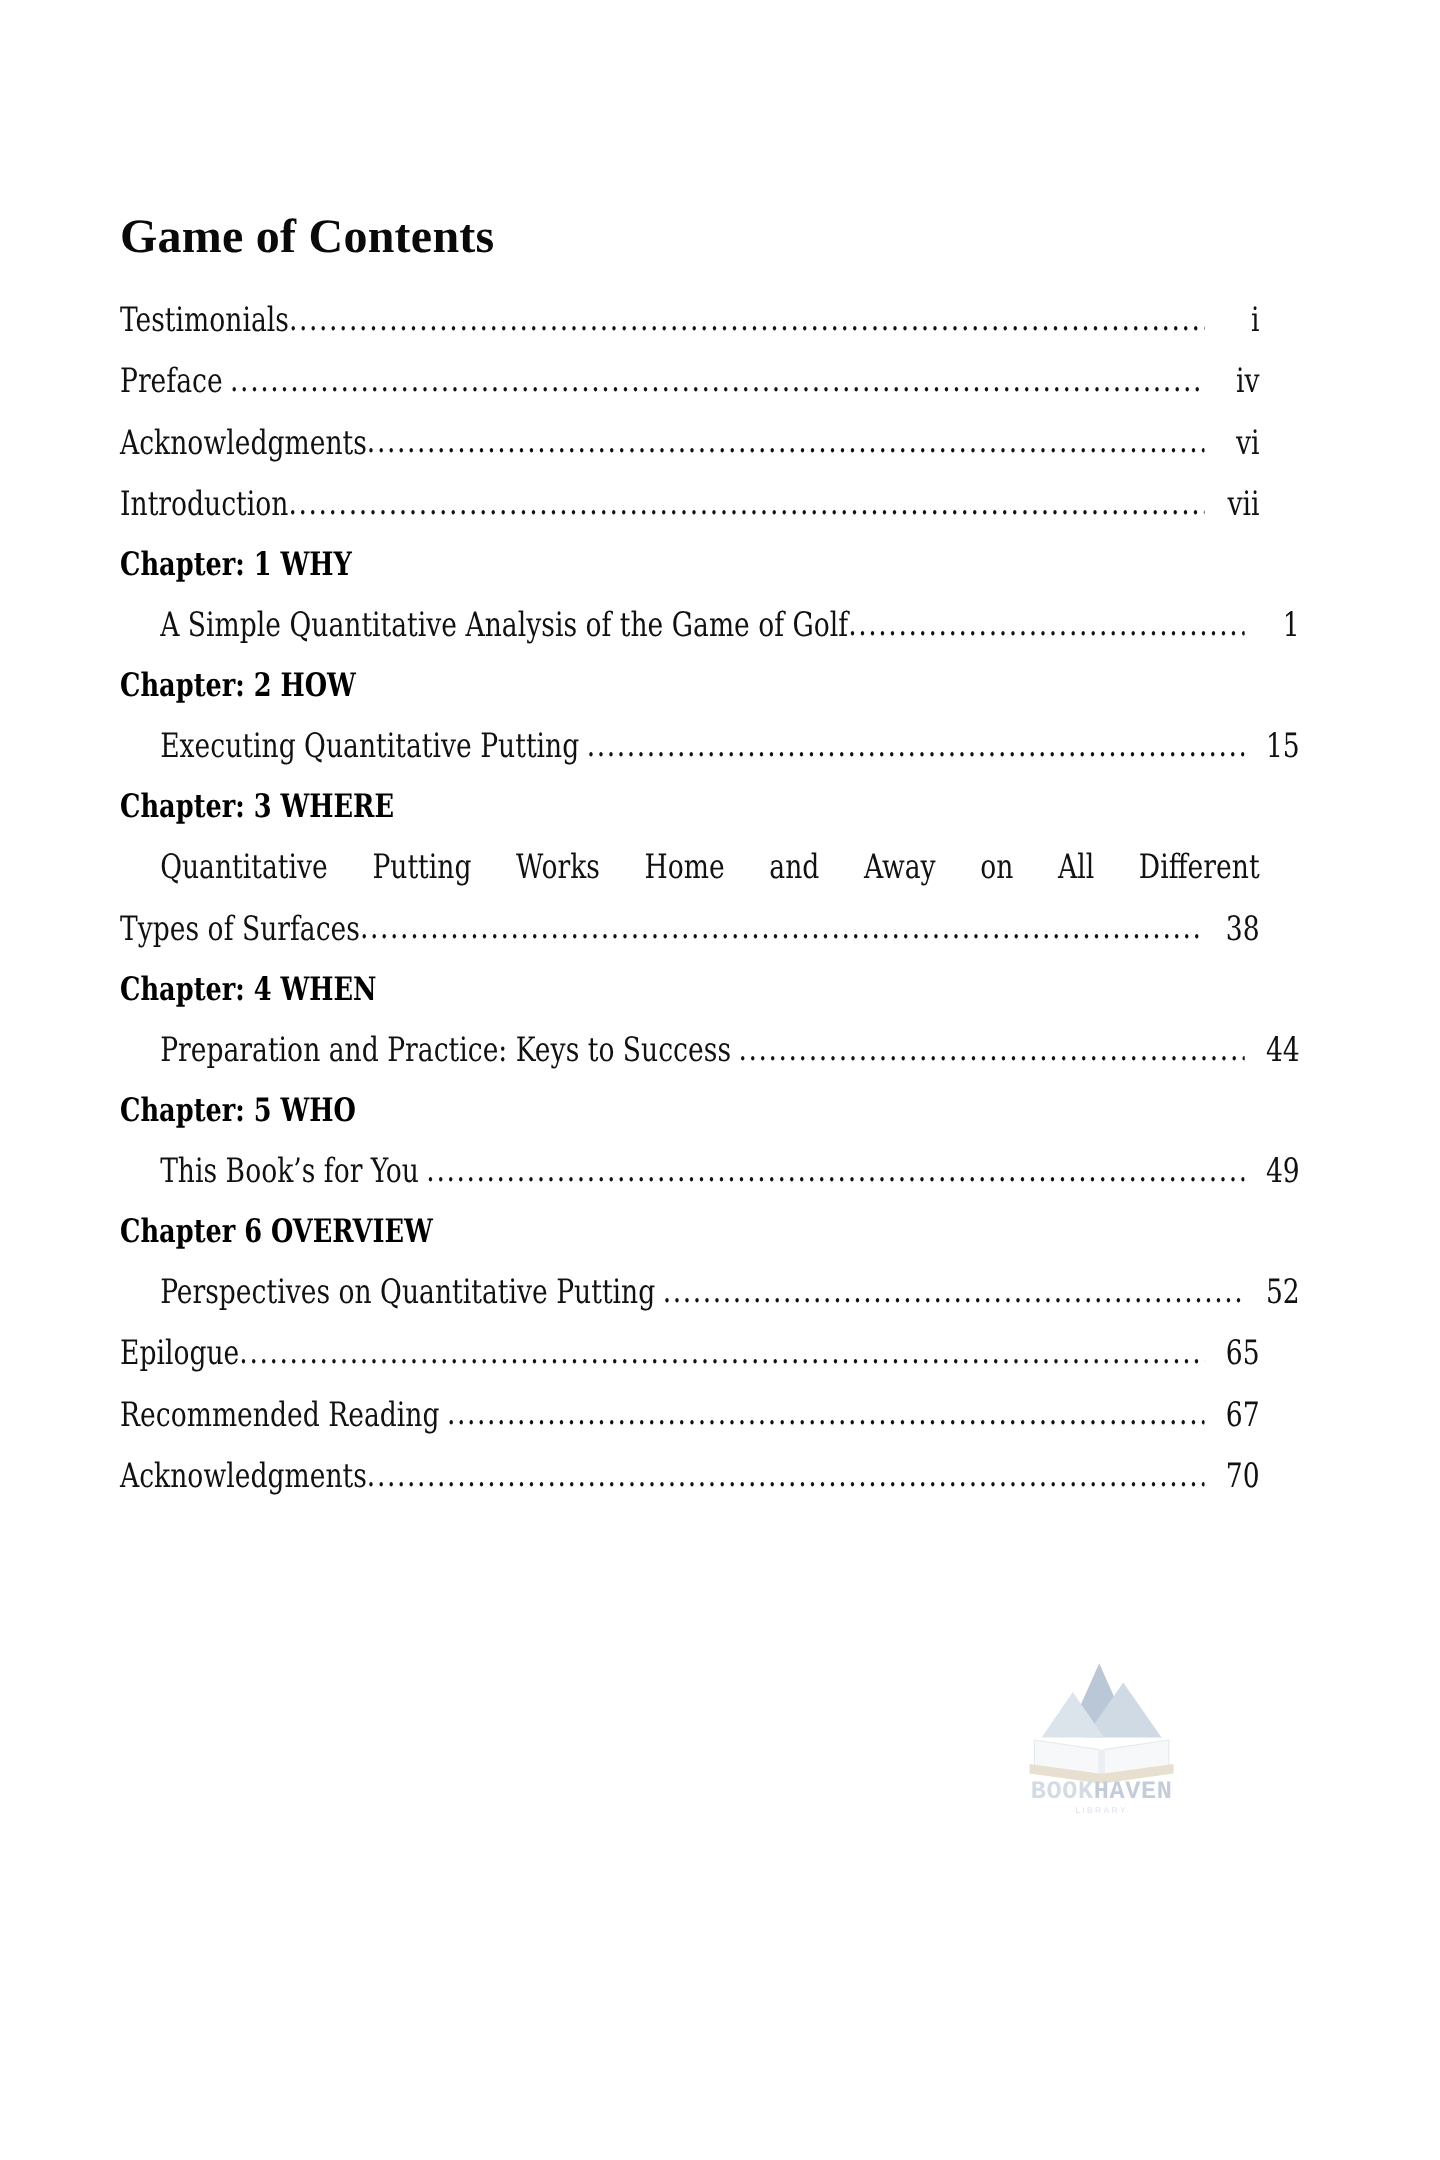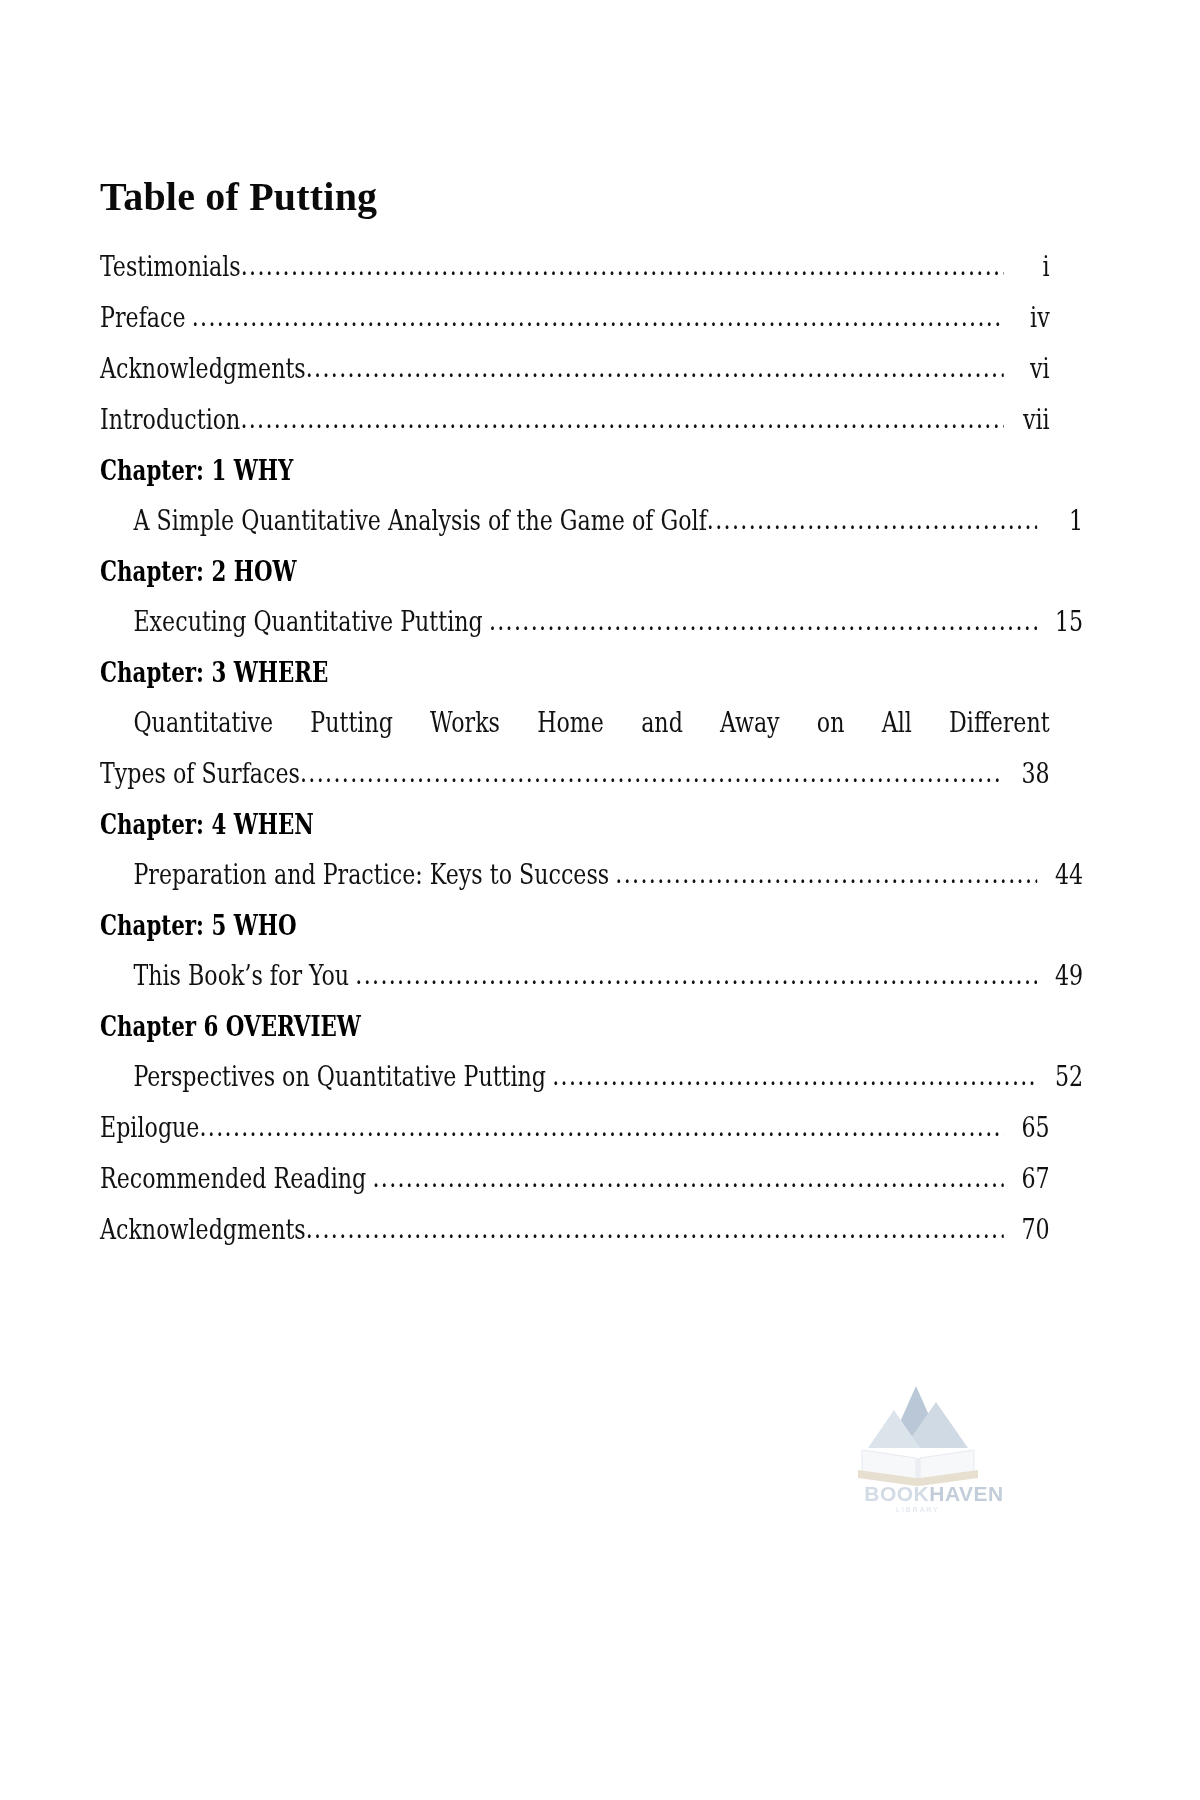--- a/index.html
+++ b/index.html
@@ -148,25 +148,25 @@
     position: absolute;
     left: 828px;
     top: 1378px;
     width: 180px;
     height: 145px;
     opacity: 0.62;
   }
   .logo svg { display: block; }
   .logo-word {
     position: absolute;
-    left: 16px;
+    left: 0;
     top: 104px;
     width: 180px;
     text-align: center;
-    font-family: Liberation Sans, sans-serif;
+    font-family: Liberation Mono, monospace;
     font-weight: bold;
     font-size: 21px;
     letter-spacing: 0.5px;
     color: #b9c6d6;
     white-space: nowrap;
   }
   .logo-word .wm-dark { color: #9fb0c4; }
   .logo-sub {
     position: absolute;
     left: 0;
@@ -180,21 +180,21 @@
     white-space: nowrap;
   }
 </style>
 </head>
 <body>
 
 <div class="page">
 
   <div class="content">
 
-    <h1 class="toc-title">Table of Putting</h1>
+    <h1 class="toc-title">Game of Contents</h1>
 
     <div id="toc-list">
         <div class="entry tight">
           <span class="label">Testimonials</span>
           <span class="leader">................................................................................................................................................................................................................................................................................................................................................................................................................</span>
           <span class="pagenum">i</span>
         </div>
         <div class="entry loose">
           <span class="label">Preface</span>
           <span class="leader">................................................................................................................................................................................................................................................................................................................................................................................................................</span>

